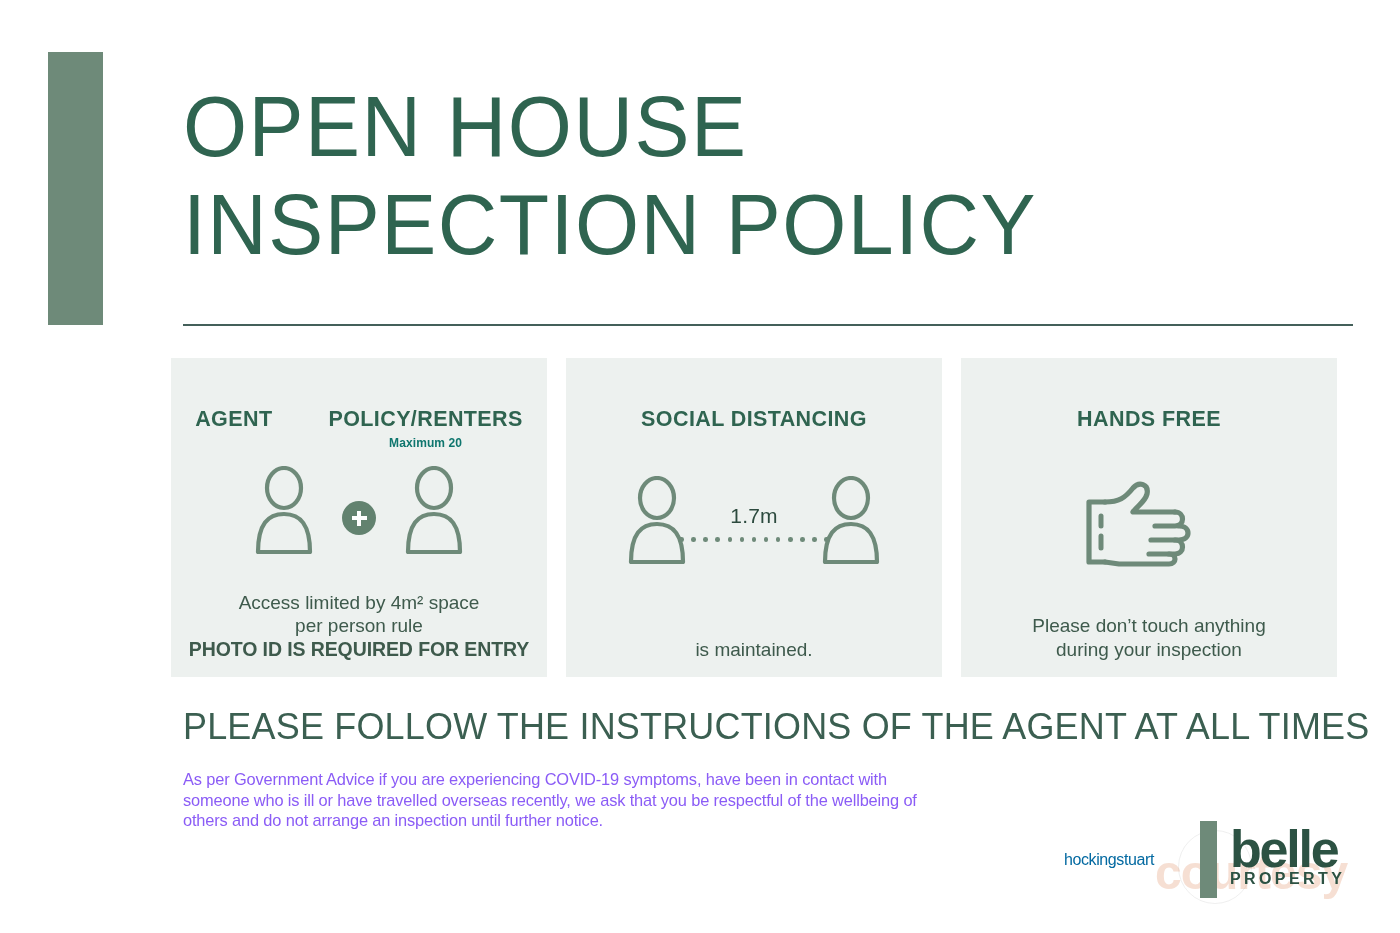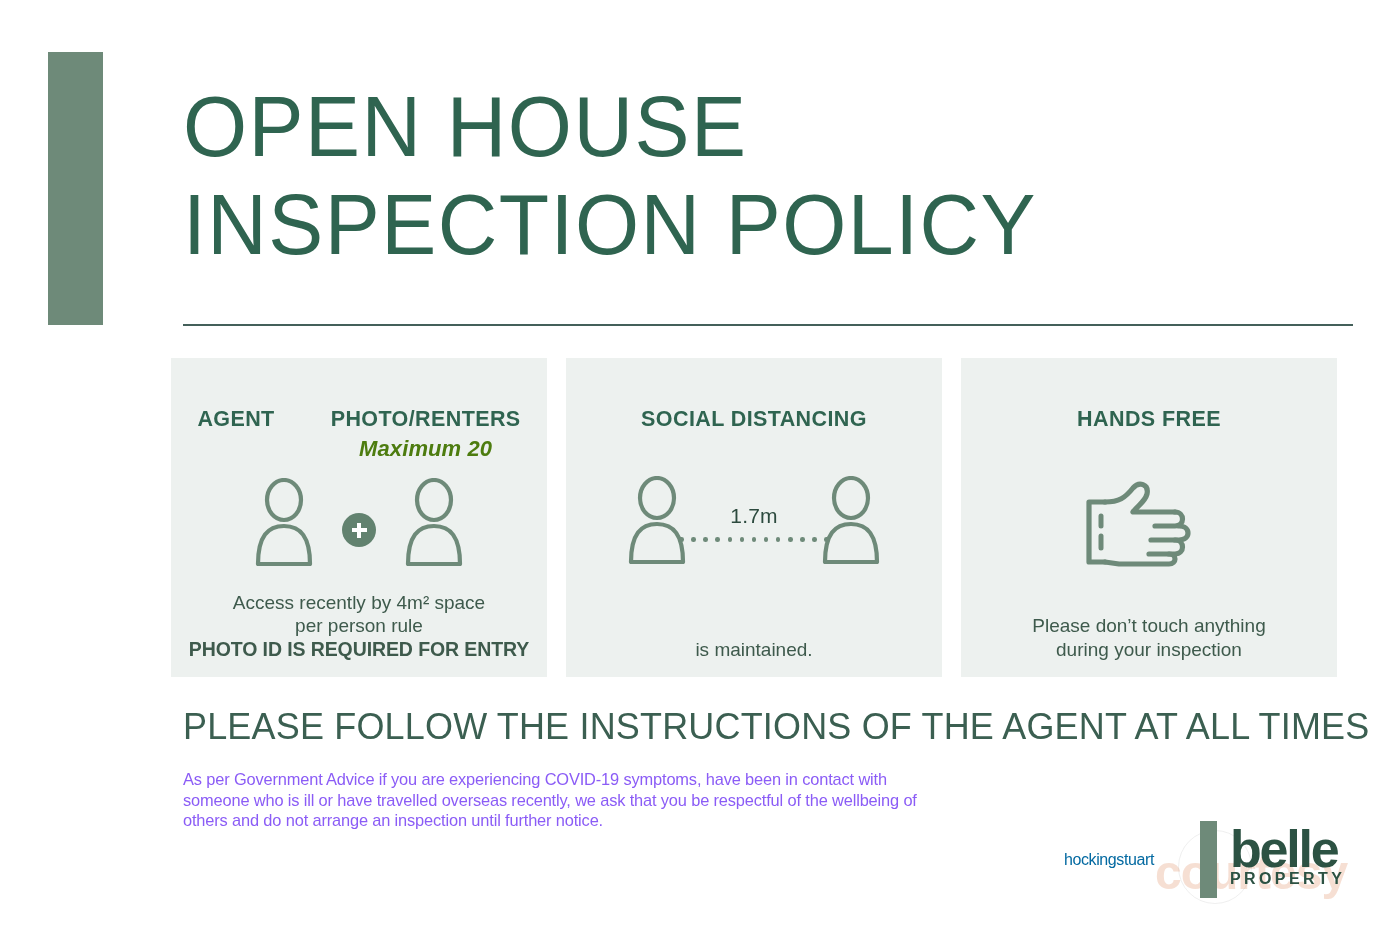--- a/index.html
+++ b/index.html
@@ -100,26 +100,25 @@
   .heading-dual {
     display: flex;
     gap: 56px;
     justify-content: center;
     align-items: flex-start;
   }
 
   .heading-col { text-align: center; }
 
   .heading-sub {
-    font-size: 22px;
-    font-weight: bold;
-    color: #4d7c0f;
+    font-size: 12px;
+    font-weight: bold;
+    color: #0f766e;
     margin-top: 4px;
     letter-spacing: 0.1px;
-    font-style: italic;
   }
 
   
   .icon-row {
     display: flex;
     align-items: center;
     justify-content: center;
     gap: 0px;
     margin-top: 12px;
     height: 96px;
@@ -324,21 +323,21 @@
 
   <div class="cards">
 
     <div class="card card-1">
       <div class="card-heading-row">
         <div class="heading-dual">
           <div class="heading-col">
             <div class="card-heading">AGENT</div>
           </div>
           <div class="heading-col">
-            <div class="card-heading">PHOTO/RENTERS</div>
+            <div class="card-heading">POLICY/RENTERS</div>
             <div class="heading-sub">Maximum 20</div>
           </div>
         </div>
       </div>
 
       <div class="icon-row">
         <span>
           <svg class="person-icon" width="64" height="88" viewBox="0 0 64 88">
             <ellipse cx="32" cy="22" rx="17" ry="20" fill="none" stroke="#6E8A79" stroke-width="4.2"></ellipse>
             <path d="M6 86 C6 58 16 48 32 48 C48 48 58 58 58 86 Z" fill="none" stroke="#6E8A79" stroke-width="4.2" stroke-linejoin="round"></path>
@@ -349,21 +348,21 @@
 
         <span>
           <svg class="person-icon" width="64" height="88" viewBox="0 0 64 88">
             <ellipse cx="32" cy="22" rx="17" ry="20" fill="none" stroke="#6E8A79" stroke-width="4.2"></ellipse>
             <path d="M6 86 C6 58 16 48 32 48 C48 48 58 58 58 86 Z" fill="none" stroke="#6E8A79" stroke-width="4.2" stroke-linejoin="round"></path>
           </svg>
         </span>
       </div>
 
       <div class="card-body">
-        <div>Access recently by 4m² space</div>
+        <div>Access limited by 4m² space</div>
         <div>per person rule</div>
         <div class="strong">PHOTO ID IS REQUIRED FOR ENTRY</div>
       </div>
     </div>
 
     <div class="card card-2">
       <div class="card-heading-row">
         <div class="card-heading">SOCIAL DISTANCING</div>
       </div>
 

